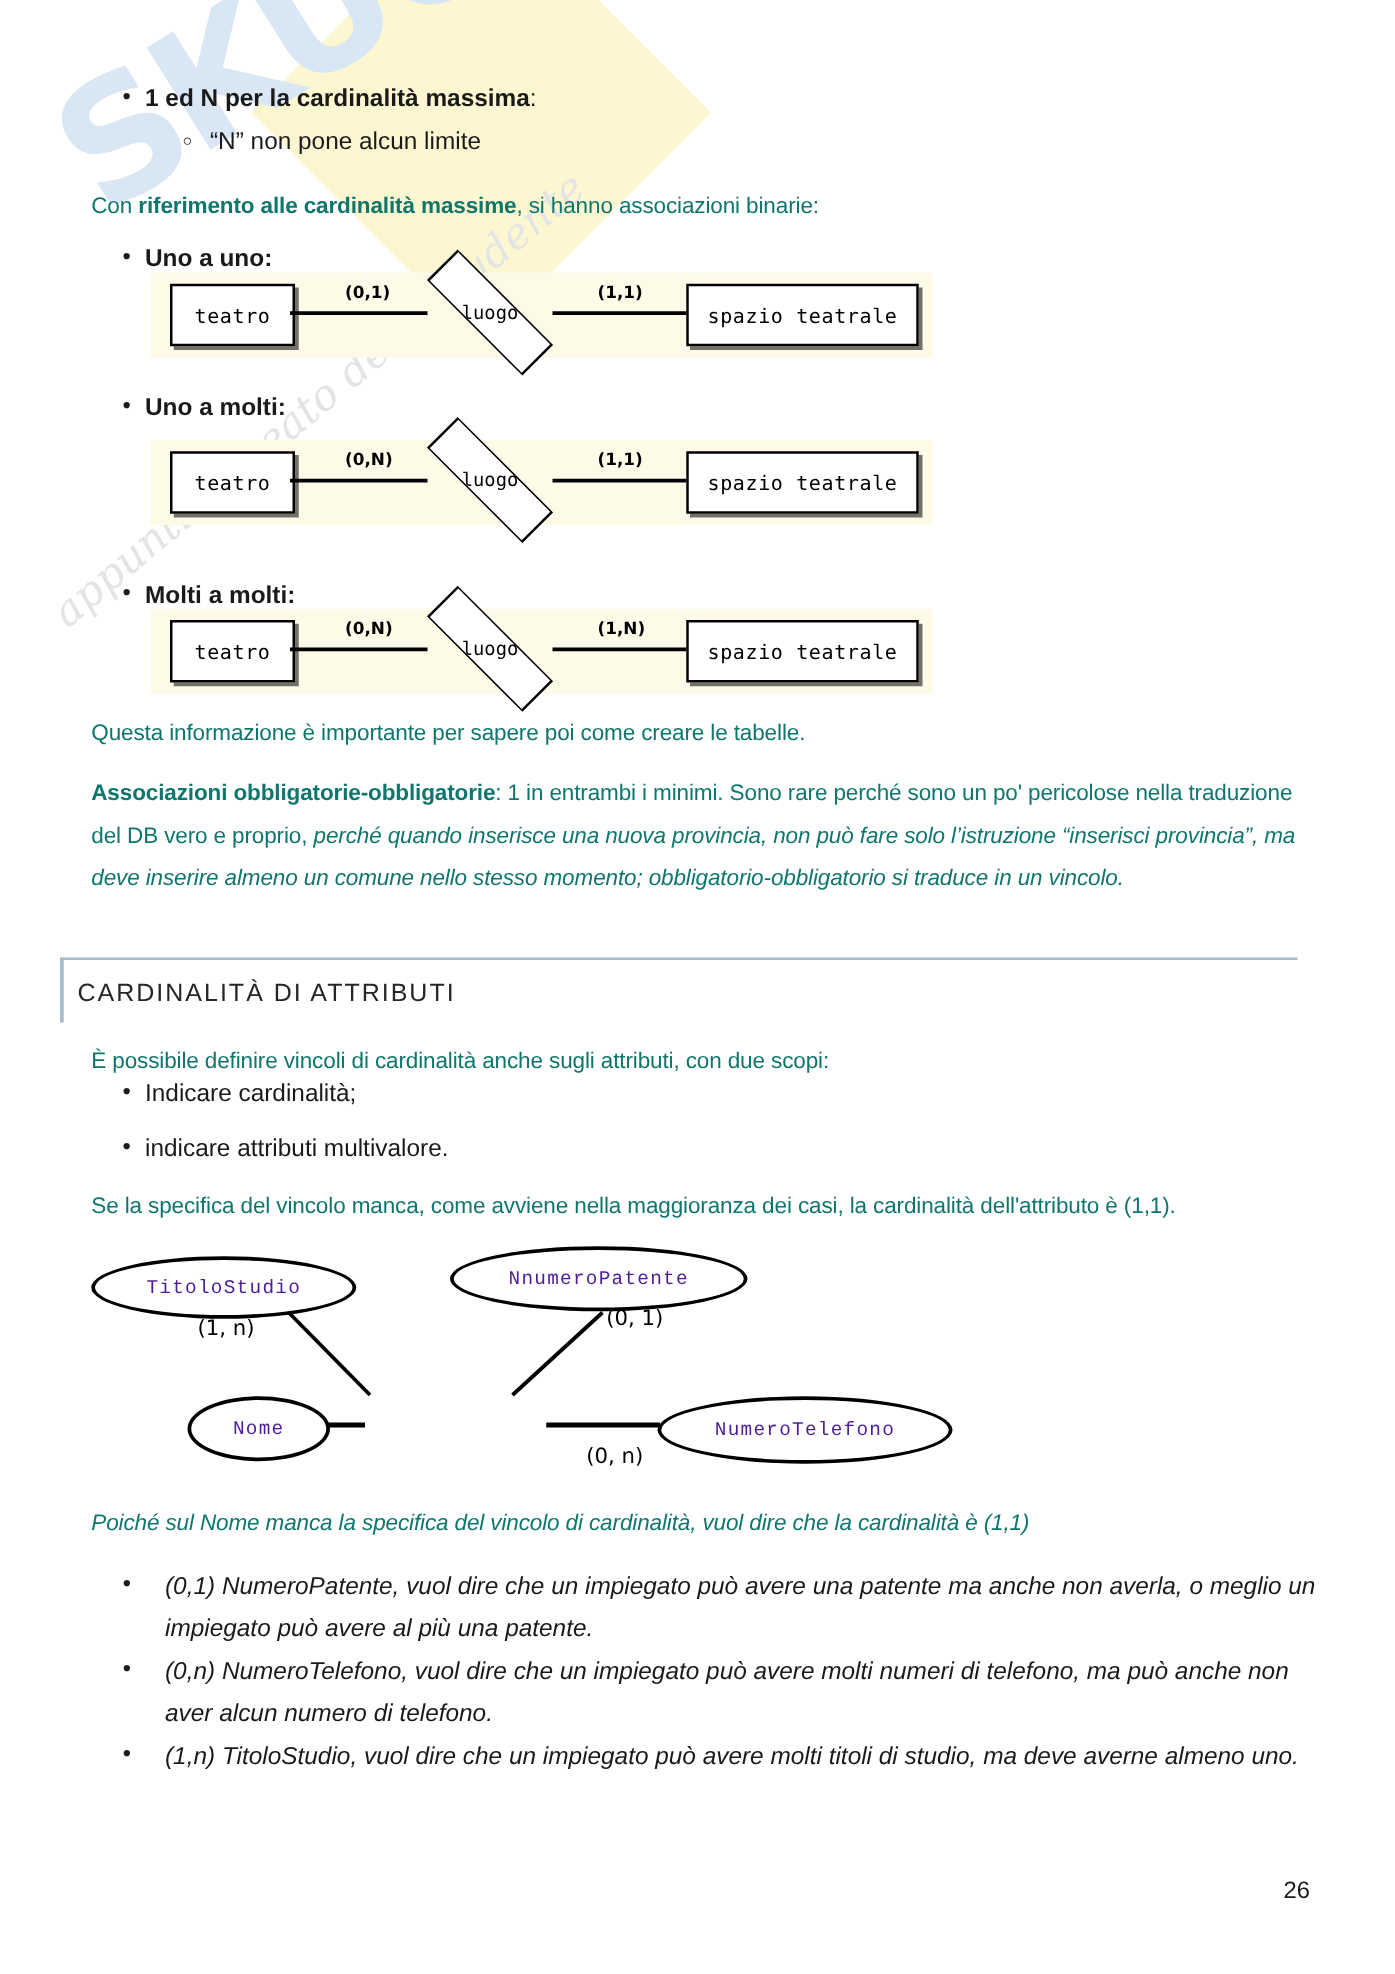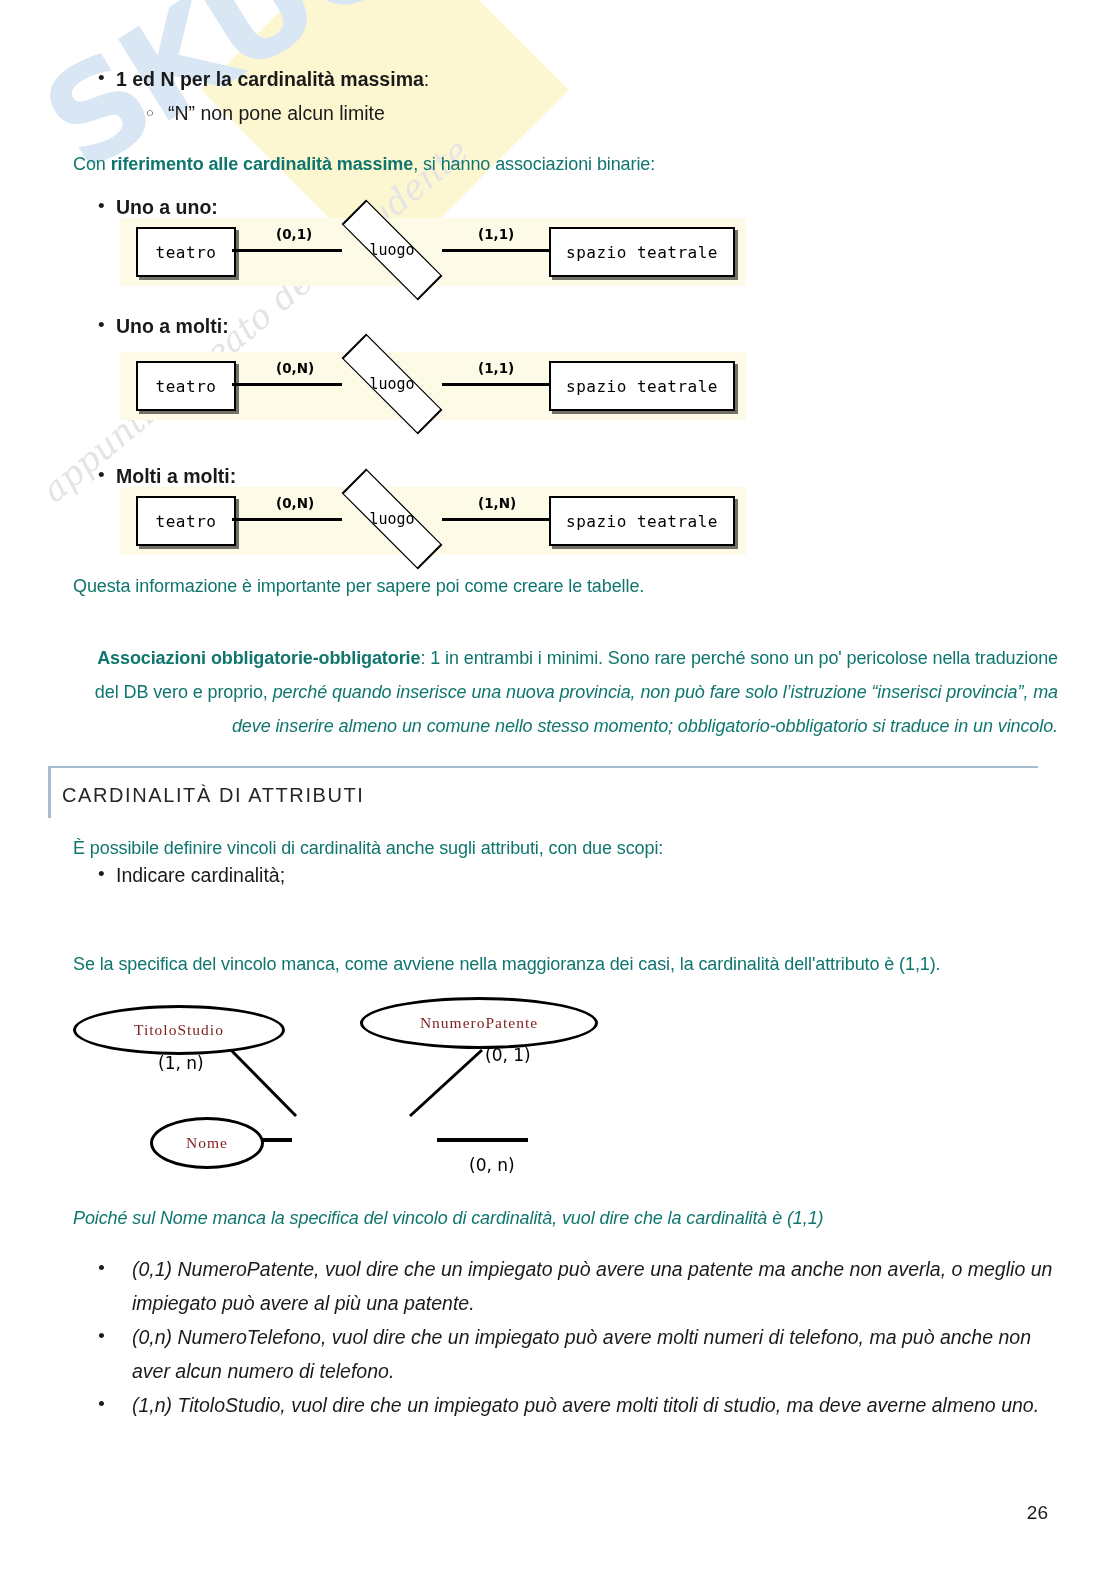--- a/index.html
+++ b/index.html
@@ -96,22 +96,22 @@
   .er-diamond .dlabel{
     position:absolute;inset:0;display:flex;align-items:center;justify-content:center;
     font-family:"DejaVu Sans Mono","Liberation Mono",monospace;font-size:15px;color:#000;
   }
 
   
   .er2{position:absolute;left:60px;top:995px;width:740px;height:190px;}
   .ell{
     position:absolute;border:3px solid #000;border-radius:50%;
     background:#fff;display:flex;align-items:center;justify-content:center;
-    font-family:Liberation Serif, serif;font-size:15.5px;
-    letter-spacing:1px;color:#7f1d1d;
+    font-family:Liberation Mono, monospace;font-size:15.5px;
+    letter-spacing:1px;color:#4c1d95;
   }
   .rectE{
     position:absolute;border:3px solid #000;background:#fff;
     display:flex;align-items:center;justify-content:center;
     font-family:"DejaVu Sans Mono","Liberation Mono",monospace;font-size:15.5px;
     letter-spacing:1px;color:#000;
   }
   .lbl2{
     position:absolute;font-family:"DejaVu Sans",sans-serif;font-size:17px;color:#000;
   }
@@ -190,34 +190,35 @@
       <div class="dia"></div>
       <div class="dlabel">luogo</div>
     </div>
     <div class="er-line" style="left:322px;top:31px;width:112px;"></div>
     <div class="er-card" style="left:358px;top:8px;">(1,N)</div>
     <div class="er-box" style="left:429px;top:9px;width:182px;height:46px;">spazio teatrale</div>
   </div>
 
   <p class="body" style="left:68px;top:564px;width:980px;">Questa informazione è importante per sapere poi come creare le tabelle.</p>
 
-  <p class="body" style="left:68px;top:636px;width:985px;text-align:right;">
+  <p class="body" style="left:68px;top:612px;width:985px;">
     <span class="bi">Associazioni obbligatorie-obbligatorie</span><span>: 1 in entrambi i minimi. Sono rare perché sono un po' pericolose nella traduzione del DB vero e proprio, </span><span class="ital">perché quando inserisce una nuova provincia, non può fare solo l’istruzione “inserisci provincia”, ma deve inserire almeno un comune nello stesso momento; obbligatorio-obbligatorio si traduce in un vincolo.</span>
   </p>
 
   <div class="sec-head">
     <div class="sec-rule"></div>
     <div class="sec-bar"></div>
     <div class="sec-title">CARDINALITÀ DI ATTRIBUTI</div>
   </div>
 
   <p class="body" style="left:68px;top:826px;width:980px;">È possibile definire vincoli di cardinalità anche sugli attributi, con due scopi:</p>
 
   <ul class="lv1" style="left:68px;top:858px;width:960px;">
     <li style="margin-bottom:10px;"><span>Indicare cardinalità;</span></li>
+    <li><span>indicare attributi multivalore.</span></li>
   </ul>
 
   <p class="body" style="left:68px;top:942px;width:1000px;">Se la specifica del vincolo manca, come avviene nella maggioranza dei casi, la cardinalità dell'attributo è (1,1).</p>
 
   <div class="er2">
     <svg width="740" height="190">
 
       <line x1="168" y1="52" x2="236" y2="121" stroke="#000" stroke-width="3"></line>
 
       <line x1="422" y1="55" x2="350" y2="121" stroke="#000" stroke-width="3"></line>
@@ -229,20 +230,21 @@
 
     <div class="ell" style="left:13px;top:10px;width:206px;height:44px;">TitoloStudio</div>
     <div class="lbl2" style="left:98px;top:58px;">(1, n)</div>
 
     <div class="ell" style="left:300px;top:2px;width:232px;height:46px;">NnumeroPatente</div>
     <div class="lbl2" style="left:425px;top:50px;">(0, 1)</div>
 
     <div class="ell" style="left:90px;top:122px;width:108px;height:46px;">Nome</div>
 
 
+    <div class="ell" style="left:466px;top:122px;width:230px;height:48px;">NumeroTelefono</div>
     <div class="lbl2" style="left:409px;top:160px;">(0, n)</div>
   </div>
 
   <p class="body ital" style="left:68px;top:1196px;width:1000px;">Poiché sul Nome manca la specifica del vincolo di cardinalità, vuol dire che la cardinalità è (1,1)</p>
 
   <ul class="lv1" style="left:68px;top:1252px;width:1000px;">
     <li class="ital" style="padding-left:64px;"><span>(0,1) NumeroPatente, vuol dire che un impiegato può avere una patente ma anche non averla, o meglio un impiegato può avere al più una patente.</span></li>
     <li class="ital" style="padding-left:64px;"><span>(0,n) NumeroTelefono, vuol dire che un impiegato può avere molti numeri di telefono, ma può anche non aver alcun numero di telefono.</span></li>
     <li class="ital" style="padding-left:64px;"><span>(1,n) TitoloStudio, vuol dire che un impiegato può avere molti titoli di studio, ma deve averne almeno uno.</span></li>
   </ul>

